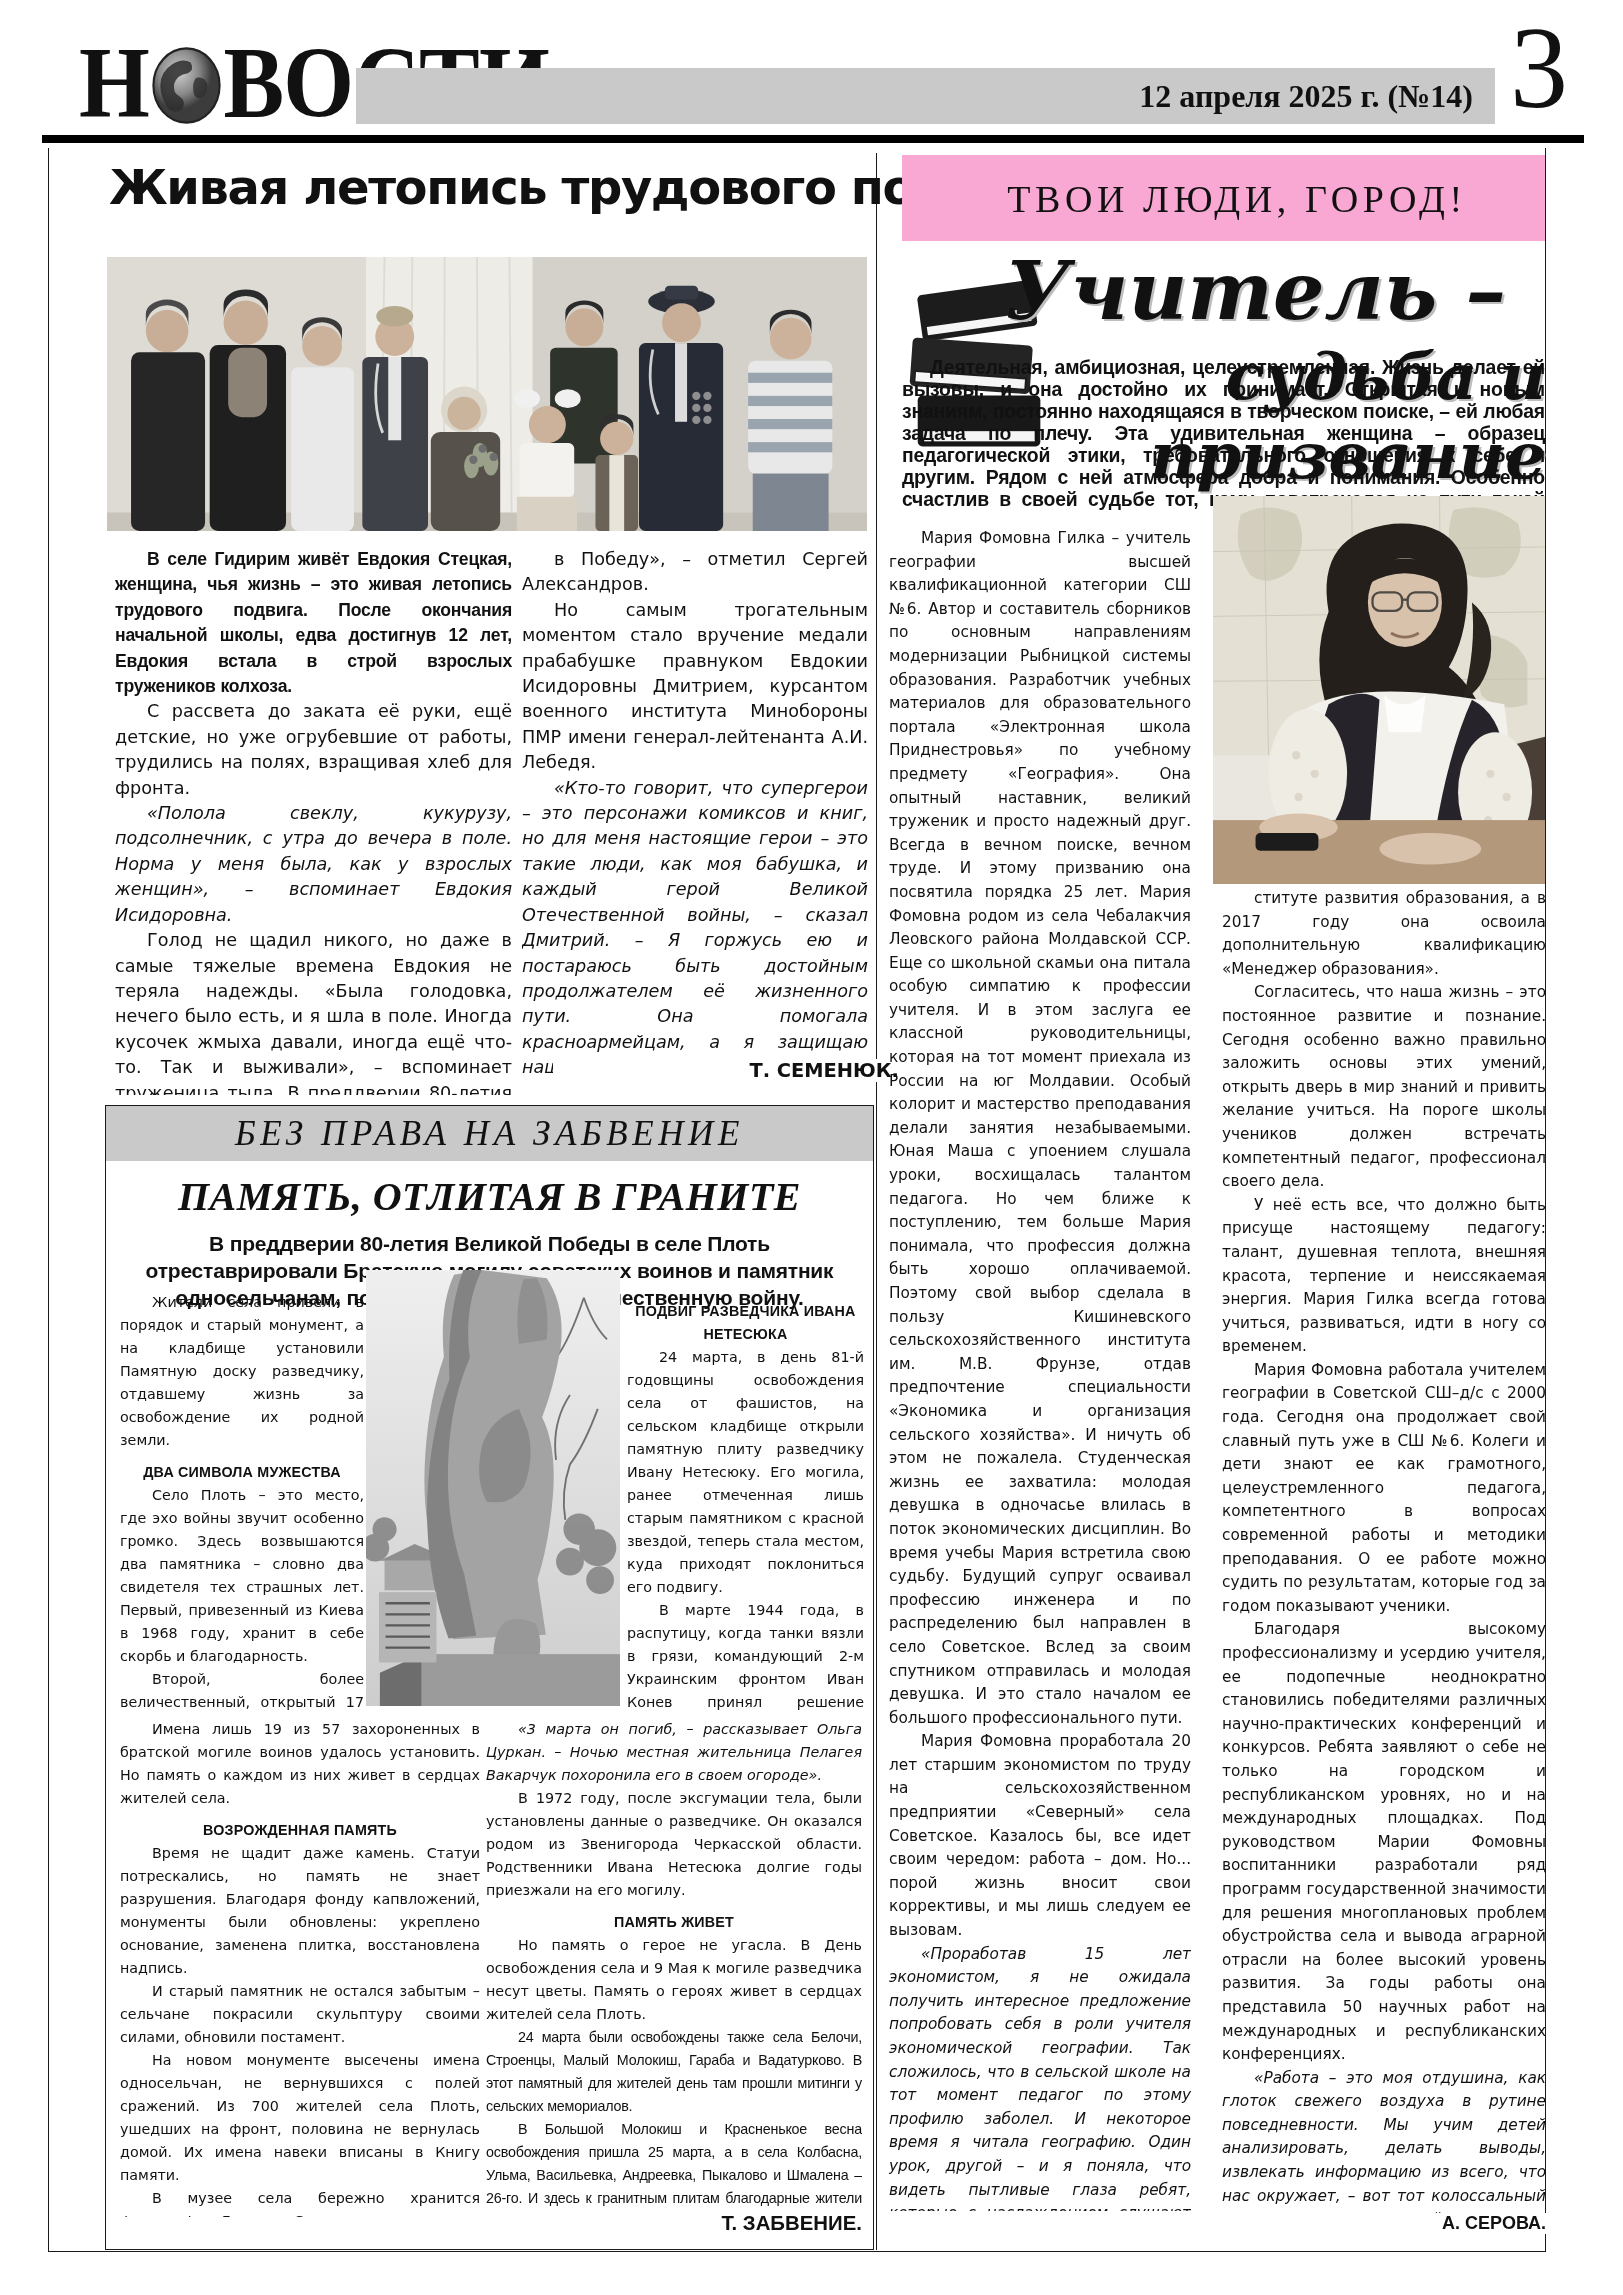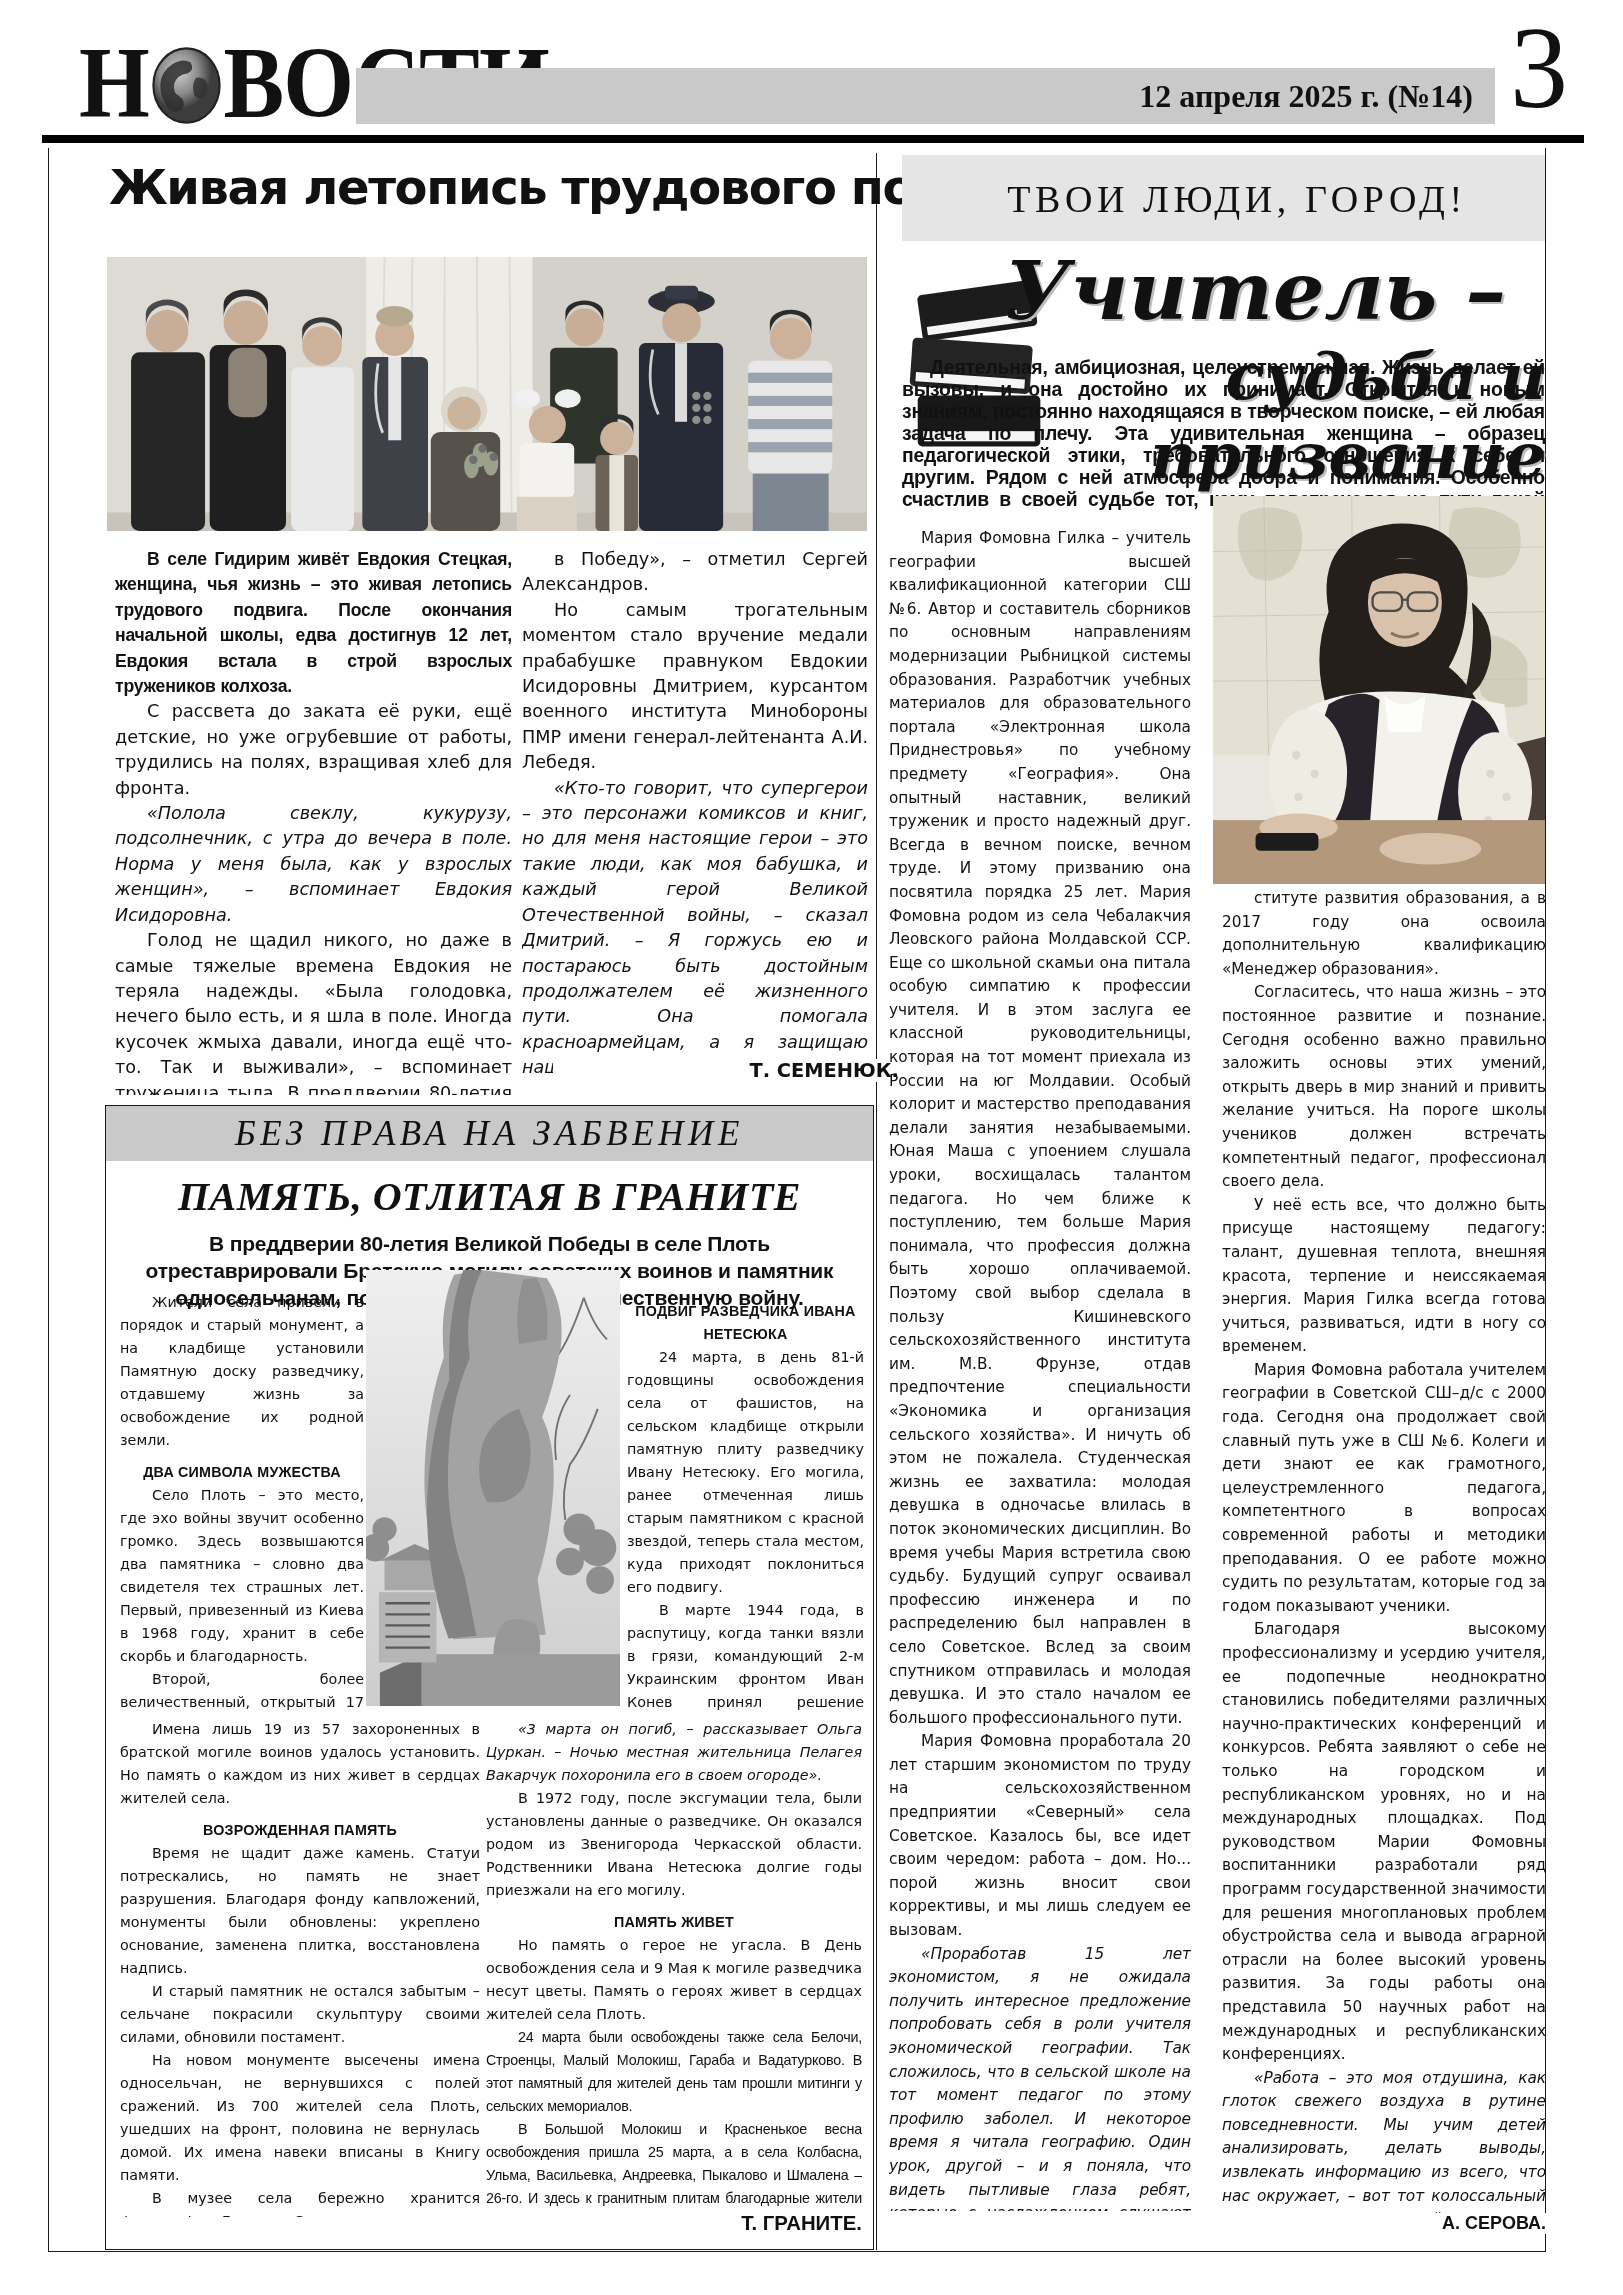--- a/index.html
+++ b/index.html
@@ -32,21 +32,21 @@
         text-align:center;letter-spacing:0.2px;margin-top:9px;}
   .byline{font-weight:bold;text-align:right;background:#fff;}
   
   .l-headline{left:109px;top:153px;width:759px;text-align:center;font-weight:bold;
         font-size:48px;line-height:69px;letter-spacing:-1.4px;white-space:nowrap;}
   .groupphoto{left:107px;top:257px;width:760px;height:274px;}
   .lcol1{left:115px;top:547px;width:397px;height:548px;font-size:17.6px;line-height:25.4px;}
   .lcol2{left:522px;top:547px;width:346px;height:537px;font-size:17.6px;line-height:25.4px;}
   .l-byline{left:553px;top:1059px;width:346px;font-size:19.4px;}
   
-  .r-banner{left:902px;top:155px;width:643px;height:86px;background:#e5e5e5;padding-left:27px;}
+  .r-banner{left:902px;top:155px;width:643px;height:86px;background:#f9a8d4;padding-left:27px;}
   .banner-text{width:100%;text-align:center;font-family:"Liberation Serif",serif;
         font-size:38px;letter-spacing:4.6px;}
   .r-banner .banner-text{line-height:88px;}
   .booksicon{left:906px;top:259px;width:153px;height:199px;}
   .r-title{left:972px;top:244px;width:574px;text-align:right;
         font-family:"DejaVu Serif",serif;font-style:italic;font-weight:bold;}
   .r-title .t1{font-size:81px;line-height:93px;padding-right:40px;text-shadow:2.3px 2.3px 0 #bdbdbd;}
   .r-title .t2{font-size:64px;line-height:79px;text-shadow:2.3px 2.3px 0 #bdbdbd;}
   .r-intro{left:902px;top:356px;width:643px;height:157px;overflow:hidden;
         font-family:"Liberation Sans",sans-serif;font-weight:bold;font-size:19.4px;
@@ -368,15 +368,15 @@
       <p class="para normal" data-name="paragraph">В музее села бережно хранится фотография Дмитрия Сментыны, сделанная в Берлине в мае 1945 года.</p>
     </div>
   <div class="mcol col m-r2cb" data-name="memory-column-b">
       <p class="para quote" data-name="paragraph">«3 марта он погиб, – рассказывает Ольга Цуркан. – Ночью местная жительница Пелагея Вакарчук похоронила его в своем огороде».</p>
       <p class="para normal" data-name="paragraph">В 1972 году, после эксгумации тела, были установлены данные о разведчике. Он оказался родом из Звенигорода Черкасской области. Родственники Ивана Нетесюка долгие годы приезжали на его могилу.</p>
       <p class="para subhead" data-name="paragraph-subhead">ПАМЯТЬ ЖИВЕТ</p>
       <p class="para normal" data-name="paragraph">Но память о герое не угасла. В День освобождения села и 9 Мая к могиле разведчика несут цветы. Память о героях живет в сердцах жителей села Плоть.</p>
       <p class="para cond" data-name="paragraph">24 марта были освобождены  также села Белочи, Строенцы, Малый Молокиш, Гараба и Вадатурково. В этот памятный для жителей день там прошли митинги у сельских мемориалов.</p>
       <p class="para cond" data-name="paragraph">В Большой Молокиш и Красненькое весна освобождения пришла 25 марта, а в села Колбасна, Ульма, Васильевка, Андреевка, Пыкалово и Шмалена – 26-го. И здесь  к гранитным плитам благодарные жители несли цветы.</p>
     </div>
-  <div class="byline m-byline" data-name="memory-byline">Т. ГРАНИТЕ.</div>
+  <div class="byline m-byline" data-name="memory-byline">Т. ЗАБВЕНИЕ.</div>
 </div>
 
 
 </body></html>

